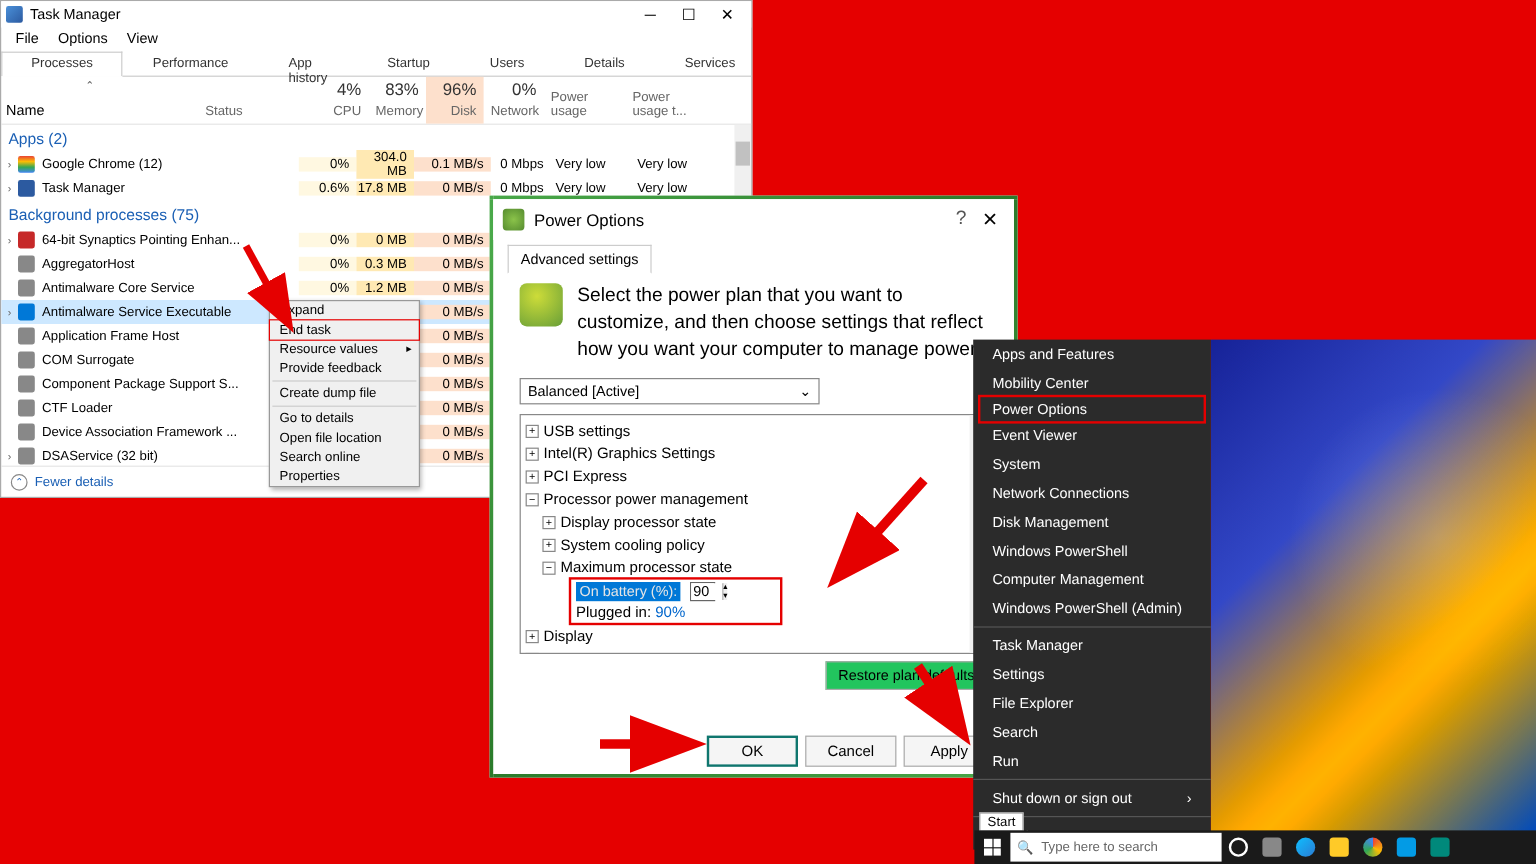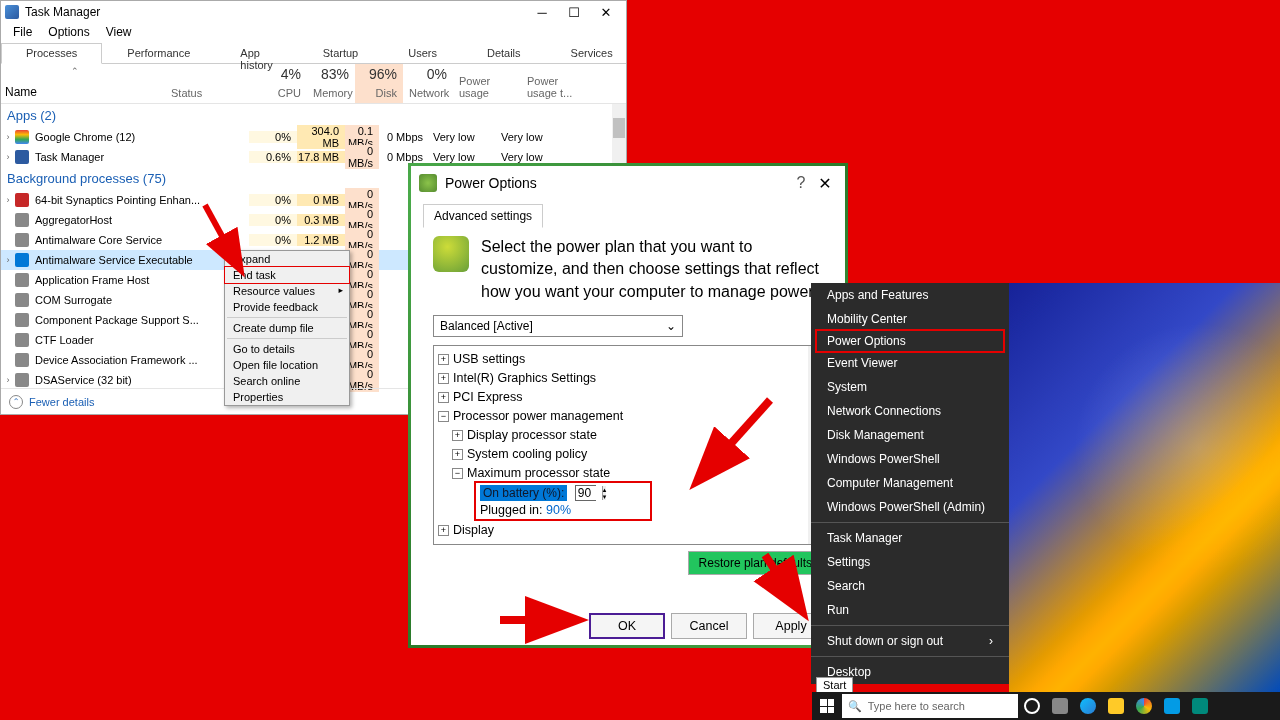--- a/index.html
+++ b/index.html
@@ -31,21 +31,21 @@
 .tm-scrollbar { position: absolute; right: 0; top: 0; bottom: 0; width: 14px; background: #f0f0f0; }
 .tm-thumb { width: 12px; height: 20px; background: #c1c1c1; margin: 14px auto 0; }
 .tm-section { padding: 4px 6px; color: #1a5fb4; font-size: 13px; }
 .tm-row { height: 20px; display: flex; align-items: center; font-size: 11px; }
 .tm-row.sel { background: #cde8ff; }
 .tm-row .exp { width: 14px; text-align: center; color: #666; font-size: 9px; }
 .tm-row .ico { width: 14px; height: 14px; margin-right: 4px; border-radius: 2px; }
 .tm-row .nm { flex: 0 0 216px; padding-left: 2px; overflow: hidden; white-space: nowrap; }
 .tm-row .cpu { width: 48px; text-align: right; padding-right: 6px; background: #fff8e1; }
 .tm-row .mem { width: 48px; text-align: right; padding-right: 6px; background: #ffe9b3; }
-.tm-row .dsk { width: 34px; text-align: right; padding-right: 6px; background: #fde0cc; }
+.tm-row .dsk { width: 64px; text-align: right; padding-right: 6px; background: #fde0cc; }
 .tm-row .net { width: 50px; text-align: right; padding-right: 6px; }
 .tm-row .pw { width: 68px; padding-left: 4px; }
 .tm-row .pw2 { width: 72px; padding-left: 4px; }
 .tm-footer { position: absolute; left: 0; right: 0; bottom: 0; height: 26px; border-top: 1px solid #e5e5e5; display: flex; align-items: center; padding: 0 8px; }
 .tm-fewer { display: flex; align-items: center; font-size: 11px; color: #1a5fb4; cursor: pointer; }
 .tm-fewer .circ { width: 14px; height: 14px; border: 1px solid #888; border-radius: 50%; margin-right: 6px; display: flex; align-items: center; justify-content: center; font-size: 8px; }
 
 
 .ctx { position: absolute; left: 224px; top: 250px; width: 126px; background: #f0f0f0; border: 1px solid #999; box-shadow: 2px 2px 4px rgba(0,0,0,.3); }
 .ctx-item { padding: 2px 8px; font-size: 11px; position: relative; }
@@ -66,31 +66,31 @@
 .po-desc { display: flex; gap: 12px; margin-bottom: 12px; }
 .po-desc-icon { width: 36px; height: 36px; flex-shrink: 0; background: radial-gradient(circle at 40% 30%,#cddc39,#689f38); border-radius: 6px; }
 .po-desc-text { font-size: 16px; line-height: 1.4; }
 .po-plan { width: 250px; border: 1px solid #888; padding: 3px 6px; display: flex; justify-content: space-between; font-size: 12px; background: #fff; }
 .po-tree { margin-top: 8px; border: 1px solid #888; height: 200px; position: relative; padding: 4px; overflow: hidden; }
 .po-tree-scroll { position: absolute; right: 0; top: 0; bottom: 0; width: 14px; background: #f0f0f0; }
 .tree-item { font-size: 12.5px; line-height: 19px; display: flex; align-items: center; }
 .tree-exp { width: 11px; height: 11px; border: 1px solid #888; font-size: 9px; line-height: 9px; text-align: center; margin-right: 4px; }
 .tree-indent1 { padding-left: 14px; }
 .po-maxstate-box { border: 2px solid #e50000; margin-left: 36px; margin-top: -2px; padding: 2px 4px 2px 4px; width: 178px; }
-.po-onbatt { background: #0078d7; color: #0f172a; padding: 1px 3px; font-size: 12px; }
+.po-onbatt { background: #0078d7; color: #e5e5e5; padding: 1px 3px; font-size: 12px; }
 .po-spin { width: 21px; border: 1px solid #666; display: inline-flex; font-size: 12px; margin-left: 4px; }
 .po-spin input { width: 26px; border: none; font-size: 12px; padding: 0 2px; }
 .po-spinbtns { width: 14px; border-left: 1px solid #999; }
 .po-spinbtns div { height: 7px; font-size: 7px; line-height: 7px; text-align: center; background: #eee; }
 .po-plugged { font-size: 12.5px; margin-top: 2px; }
 .po-plugged .val { color: #0066cc; }
 .po-restore { float: right; margin-top: 6px; padding: 4px 10px; border: 1px solid #aaa; font-size: 12px; background: #22c55e; }
 .po-btnbar { position: absolute; left: 0; right: 0; bottom: 6px; display: flex; justify-content: flex-end; gap: 6px; padding: 0 16px; }
 .po-btn { width: 76px; padding: 4px 0; text-align: center; border: 1px solid #aaa; background: #f5f5f5; font-size: 12.5px; }
-.po-btn.ok { border: 2px solid #4c1d95; }
+.po-btn.ok { border: 2px solid #0f766e; }
 
 
 .arrow { position: absolute; pointer-events: none; }
 .arrow svg { overflow: visible; }
 
 
 .winx { position: absolute; right: 271px; top: 283px; width: 198px; background: #2b2b2b; color: #fff; font-size: 12px; }
 .winx-item { padding: 5px 16px; }
 .winx-item.hl { border: 2px solid #e50000; margin: -2px 4px; padding: 3px 10px; }
 .winx-sep { border-top: 1px solid #555; margin: 3px 0; }
@@ -448,20 +448,21 @@
   <div class="winx-item">Event Viewer</div>
   <div class="winx-item">System</div>
   <div class="winx-item">Network Connections</div>
   <div class="winx-item">Disk Management</div>
   <div class="winx-item">Windows PowerShell</div>
   <div class="winx-item">Computer Management</div>
   <div class="winx-item">Windows PowerShell (Admin)</div>
   <div class="winx-sep"></div>
   <div class="winx-item">Task Manager</div>
   <div class="winx-item">Settings</div>
+  <div class="winx-item">File Explorer</div>
   <div class="winx-item">Search</div>
   <div class="winx-item">Run</div>
   <div class="winx-sep"></div>
   <div class="winx-item arrow-r">Shut down or sign out</div>
   <div class="winx-sep"></div>
   <div class="winx-item">Desktop</div>
 </div>
 
 <div class="start-tip">Start</div>
 

